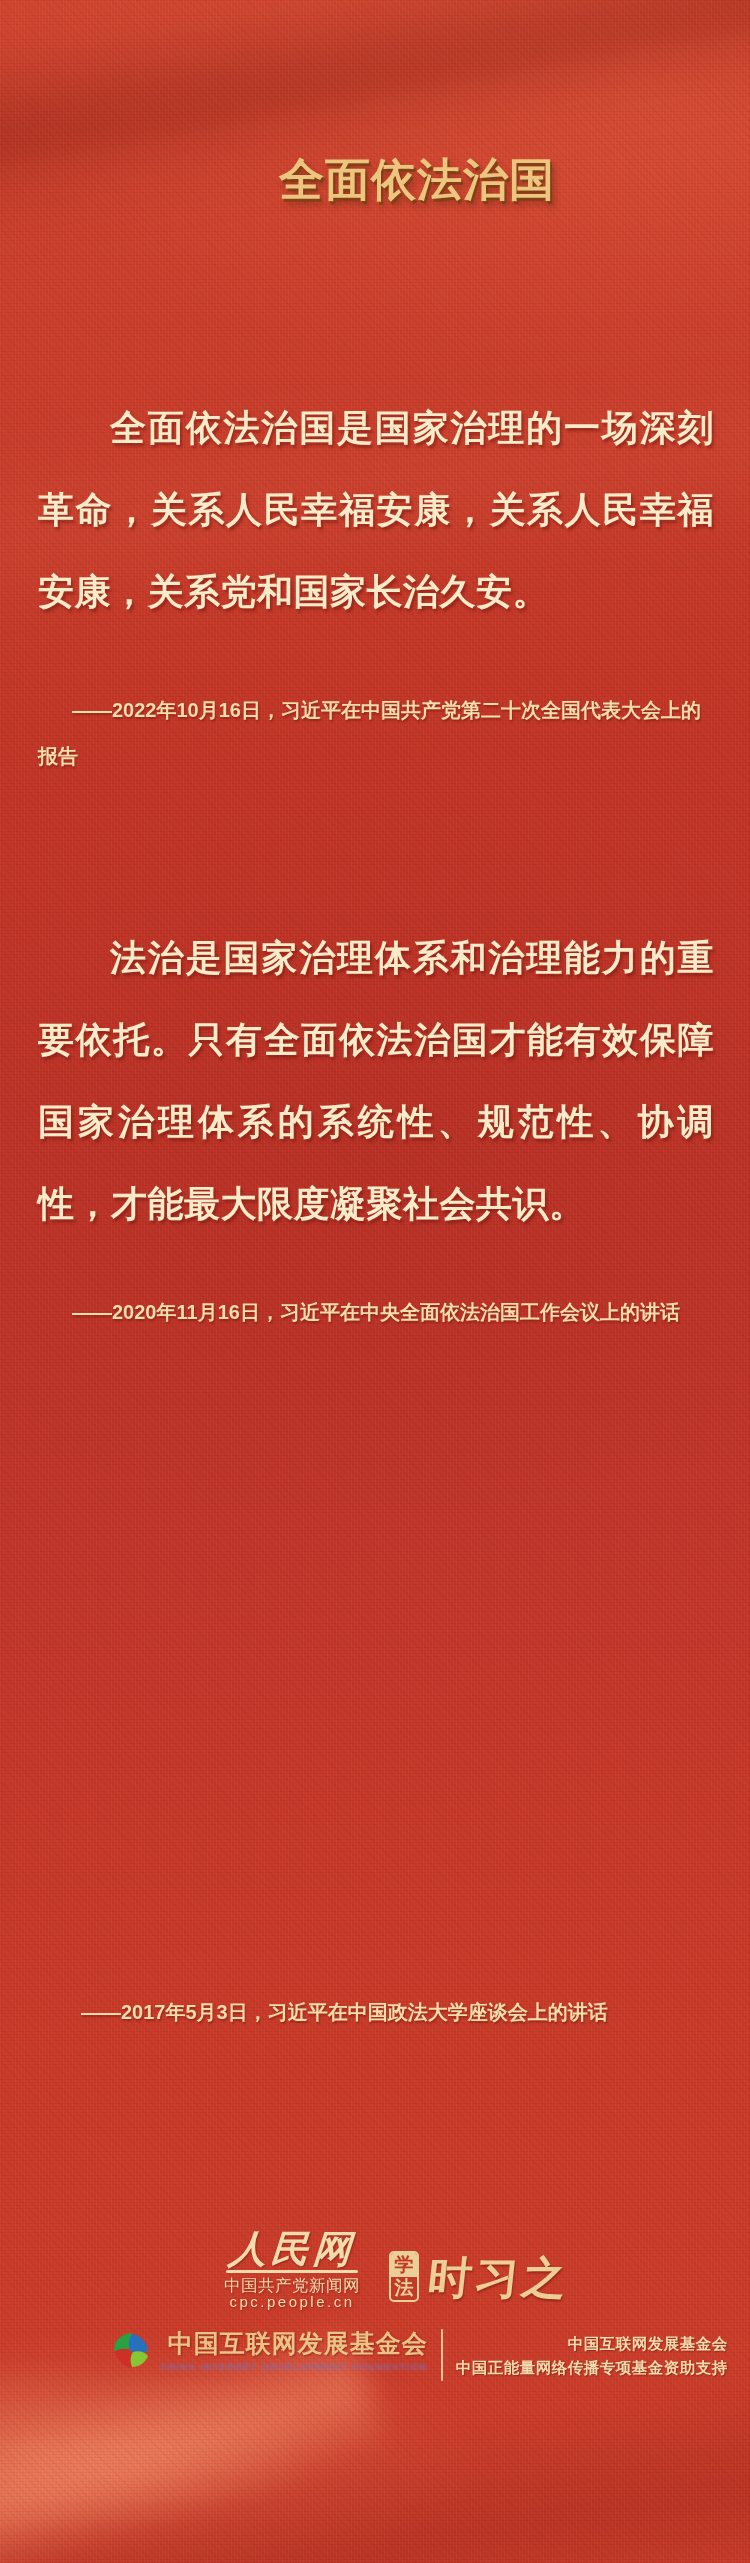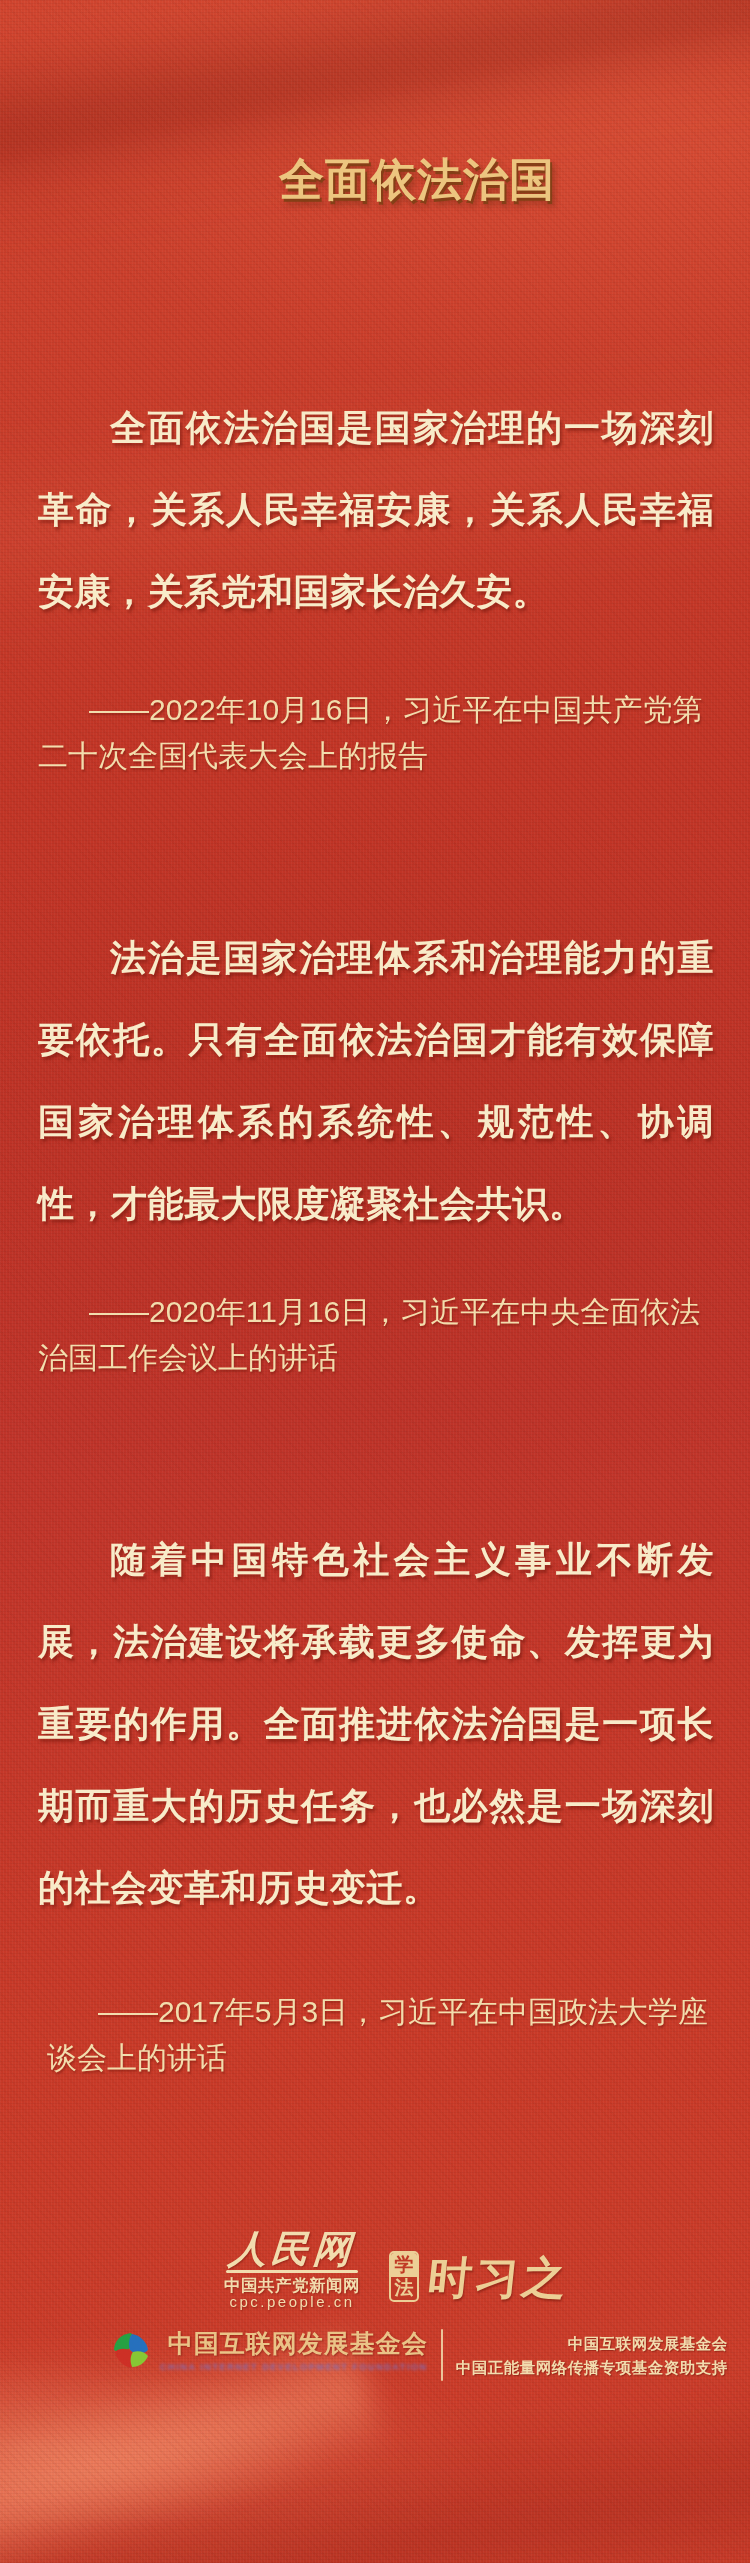--- a/index.html
+++ b/index.html
@@ -65,21 +65,21 @@
   .quote-text{
     position:absolute;left:38px;width:676px;margin:0;
     font-size:36px;font-weight:bold;line-height:82px;letter-spacing:0.5px;
     color:#f8ebc9;
     text-indent:2em;
     text-align:justify;
     text-shadow:2px 3px 3px rgba(115,22,12,0.55);
   }
   .attribution{
     position:absolute;left:38px;width:676px;margin:0;
-    font-size:30px;font-weight:normal;line-height:46px;
+    font-size:20px;font-weight:bold;line-height:46px;
     color:#f2ddad;
     text-indent:1.7em;
     text-shadow:1px 2px 2px rgba(115,22,12,0.5);
   }
   .pos-q1t{top:387px;}
   .pos-q1a{top:687px;}
   .pos-q2t{top:917px;font-family:Liberation Serif, serif;}
   .pos-q2a{top:1289px;}
   .pos-q3t{top:1519px;}
   .pos-q3a{top:1989px;margin-left:9px;}
@@ -90,21 +90,21 @@
     text-align:center;color:#f2dcae;
     text-shadow:1px 1px 2px rgba(110,20,10,0.5);
   }
   .people-script{
     font-family:"DejaVu Serif","Liberation Serif",serif;
     font-style:italic;font-weight:bold;
     font-size:38px;line-height:42px;letter-spacing:4px;
     transform:skewX(-4deg);display:block;
   }
   .people-underline{height:3px;background:#f2dcae;border-radius:2px;margin:0 4px 3px 4px;}
-  .people-sub{font-size:16.5px;font-weight:bold;line-height:19px;letter-spacing:0.5px;white-space:nowrap;}
+  .people-sub{font-size:16.5px;font-weight:normal;line-height:19px;letter-spacing:0.5px;white-space:nowrap;}
   .people-url{font-size:15px;font-weight:normal;line-height:14px;letter-spacing:2.5px;}
 
   
   .xuefa-badge{
     position:absolute;left:389px;top:2251px;width:30px;height:51px;
     border:2px solid #eccf96;border-radius:5px;overflow:hidden;
     box-sizing:border-box;background:#c03a26;
   }
   .xuefa-top{background:#eccf96;color:#c03a26;font-size:19px;font-weight:bold;height:24px;line-height:24px;text-align:center;}
   .xuefa-bottom{color:#eccf96;font-size:19px;font-weight:bold;height:23px;line-height:22px;text-align:center;}
@@ -155,21 +155,20 @@
   <h1 class="title">
     <span class="tline">全面依法治国</span>
   </h1>
 
   <p class="quote-text pos-q1t">全面依法治国是国家治理的一场深刻革命，关系人民幸福安康，关系人民幸福安康，关系党和国家长治久安。</p>
   <p class="attribution pos-q1a">——2022年10月16日，习近平在中国共产党第二十次全国代表大会上的报告</p>
 
   <p class="quote-text pos-q2t">法治是国家治理体系和治理能力的重要依托。只有全面依法治国才能有效保障国家治理体系的系统性、规范性、协调性，才能最大限度凝聚社会共识。</p>
   <p class="attribution pos-q2a">——2020年11月16日，习近平在中央全面依法治国工作会议上的讲话</p>
 
-  <p class="quote-text pos-q3t">随着中国特色社会主义事业不断发展，法治建设将承载更多使命、发挥更为重要的作用。全面推进依法治国是一项长期而重大的历史任务，也必然是一场深刻的社会变革和历史变迁。</p>
   <p class="attribution pos-q3a">——2017年5月3日，习近平在中国政法大学座谈会上的讲话</p>
 
   <div class="people-logo">
     <span class="people-script">人民网</span>
     <div class="people-underline"></div>
     <div class="people-sub">中国共产党新闻网</div>
     <div class="people-url">cpc.people.cn</div>
   </div>
 
   <div class="xuefa-badge">

